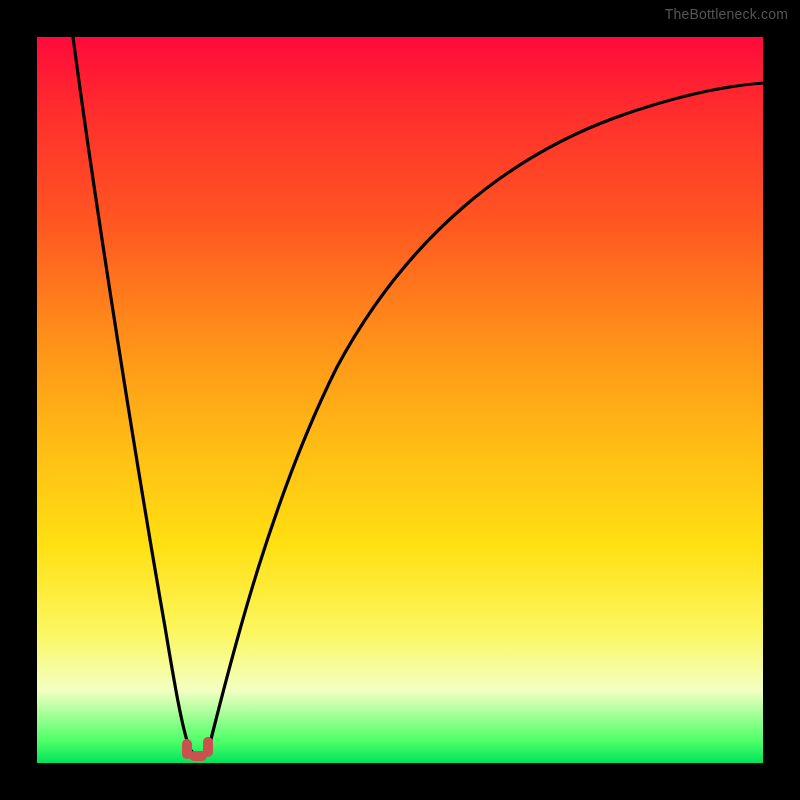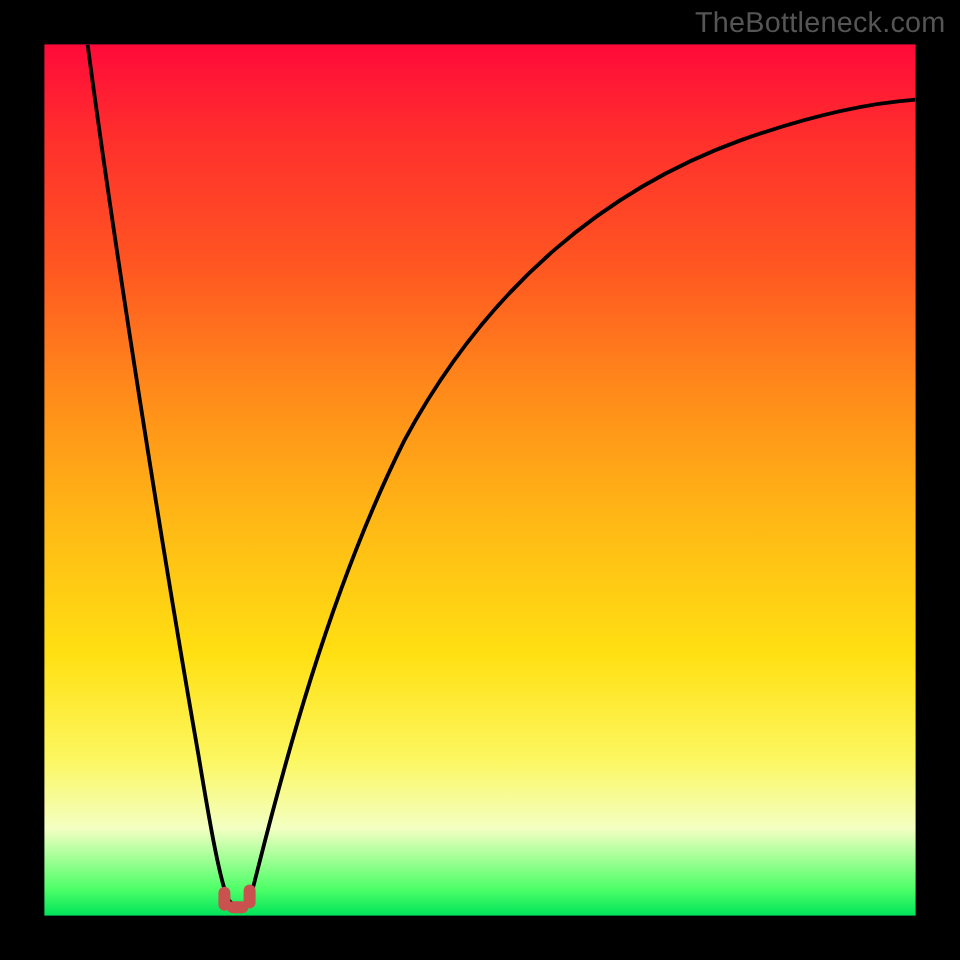--- a/index.html
+++ b/index.html
@@ -38,21 +38,21 @@
       #f3ffc2 90%,
       #4dff68 97%,
       #00e35a 100%
     );
   }
   .watermark {
     position: absolute;
     top: 6px;
     right: 12px;
     color: #555;
-    font-size: 24px;
+    font-size: 14px;
     letter-spacing: 0.2px;
     user-select: none;
   }
   svg.curve {
     position: absolute;
     left: 0;
     top: 0;
     width: 726px;
     height: 726px;
   }

